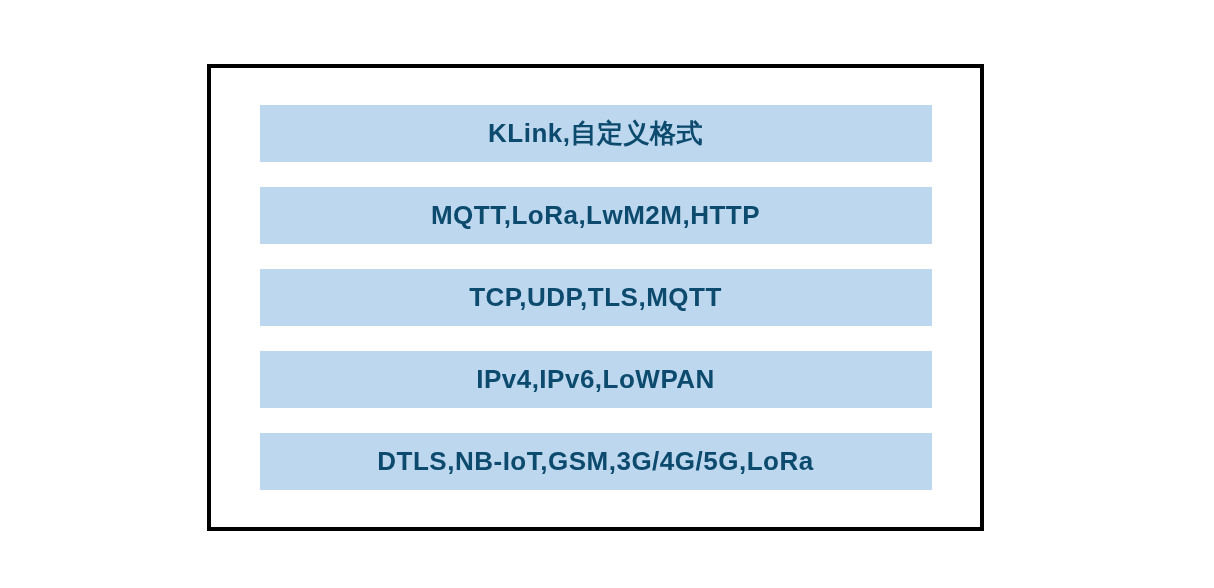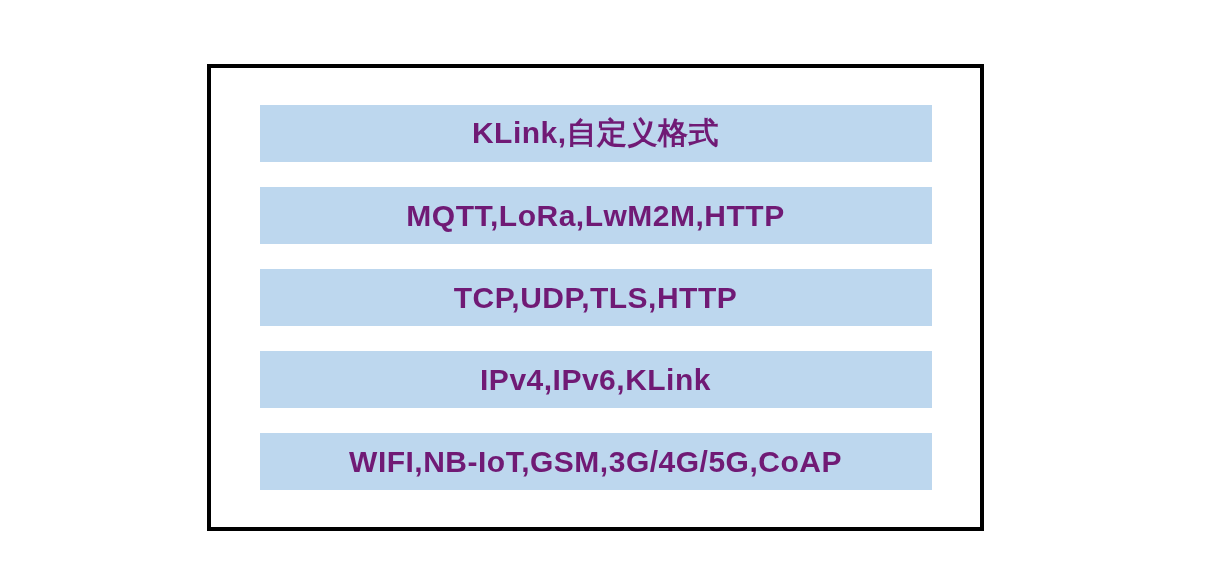--- a/index.html
+++ b/index.html
@@ -30,28 +30,28 @@
     gap: 25px;
   }
   .layer-bar {
     width: 672px;
     height: 57px;
     background: #BDD7EE;
     display: flex;
     align-items: center;
     justify-content: center;
     font-weight: bold;
-    font-size: 30px;
+    font-size: 26px;
     letter-spacing: 0.5px;
-    color: #701a75;
+    color: #0c4a6e;
     white-space: nowrap;
   }
 </style>
 </head>
 <body>
 
 <div class="stack-box">
   <div class="layer-bar">KLink,自定义格式</div>
   <div class="layer-bar">MQTT,LoRa,LwM2M,HTTP</div>
-  <div class="layer-bar">TCP,UDP,TLS,HTTP</div>
-  <div class="layer-bar">IPv4,IPv6,KLink</div>
-  <div class="layer-bar">WIFI,NB-IoT,GSM,3G/4G/5G,CoAP</div>
+  <div class="layer-bar">TCP,UDP,TLS,MQTT</div>
+  <div class="layer-bar">IPv4,IPv6,LoWPAN</div>
+  <div class="layer-bar">DTLS,NB-IoT,GSM,3G/4G/5G,LoRa</div>
 </div>
 
 </body></html>

